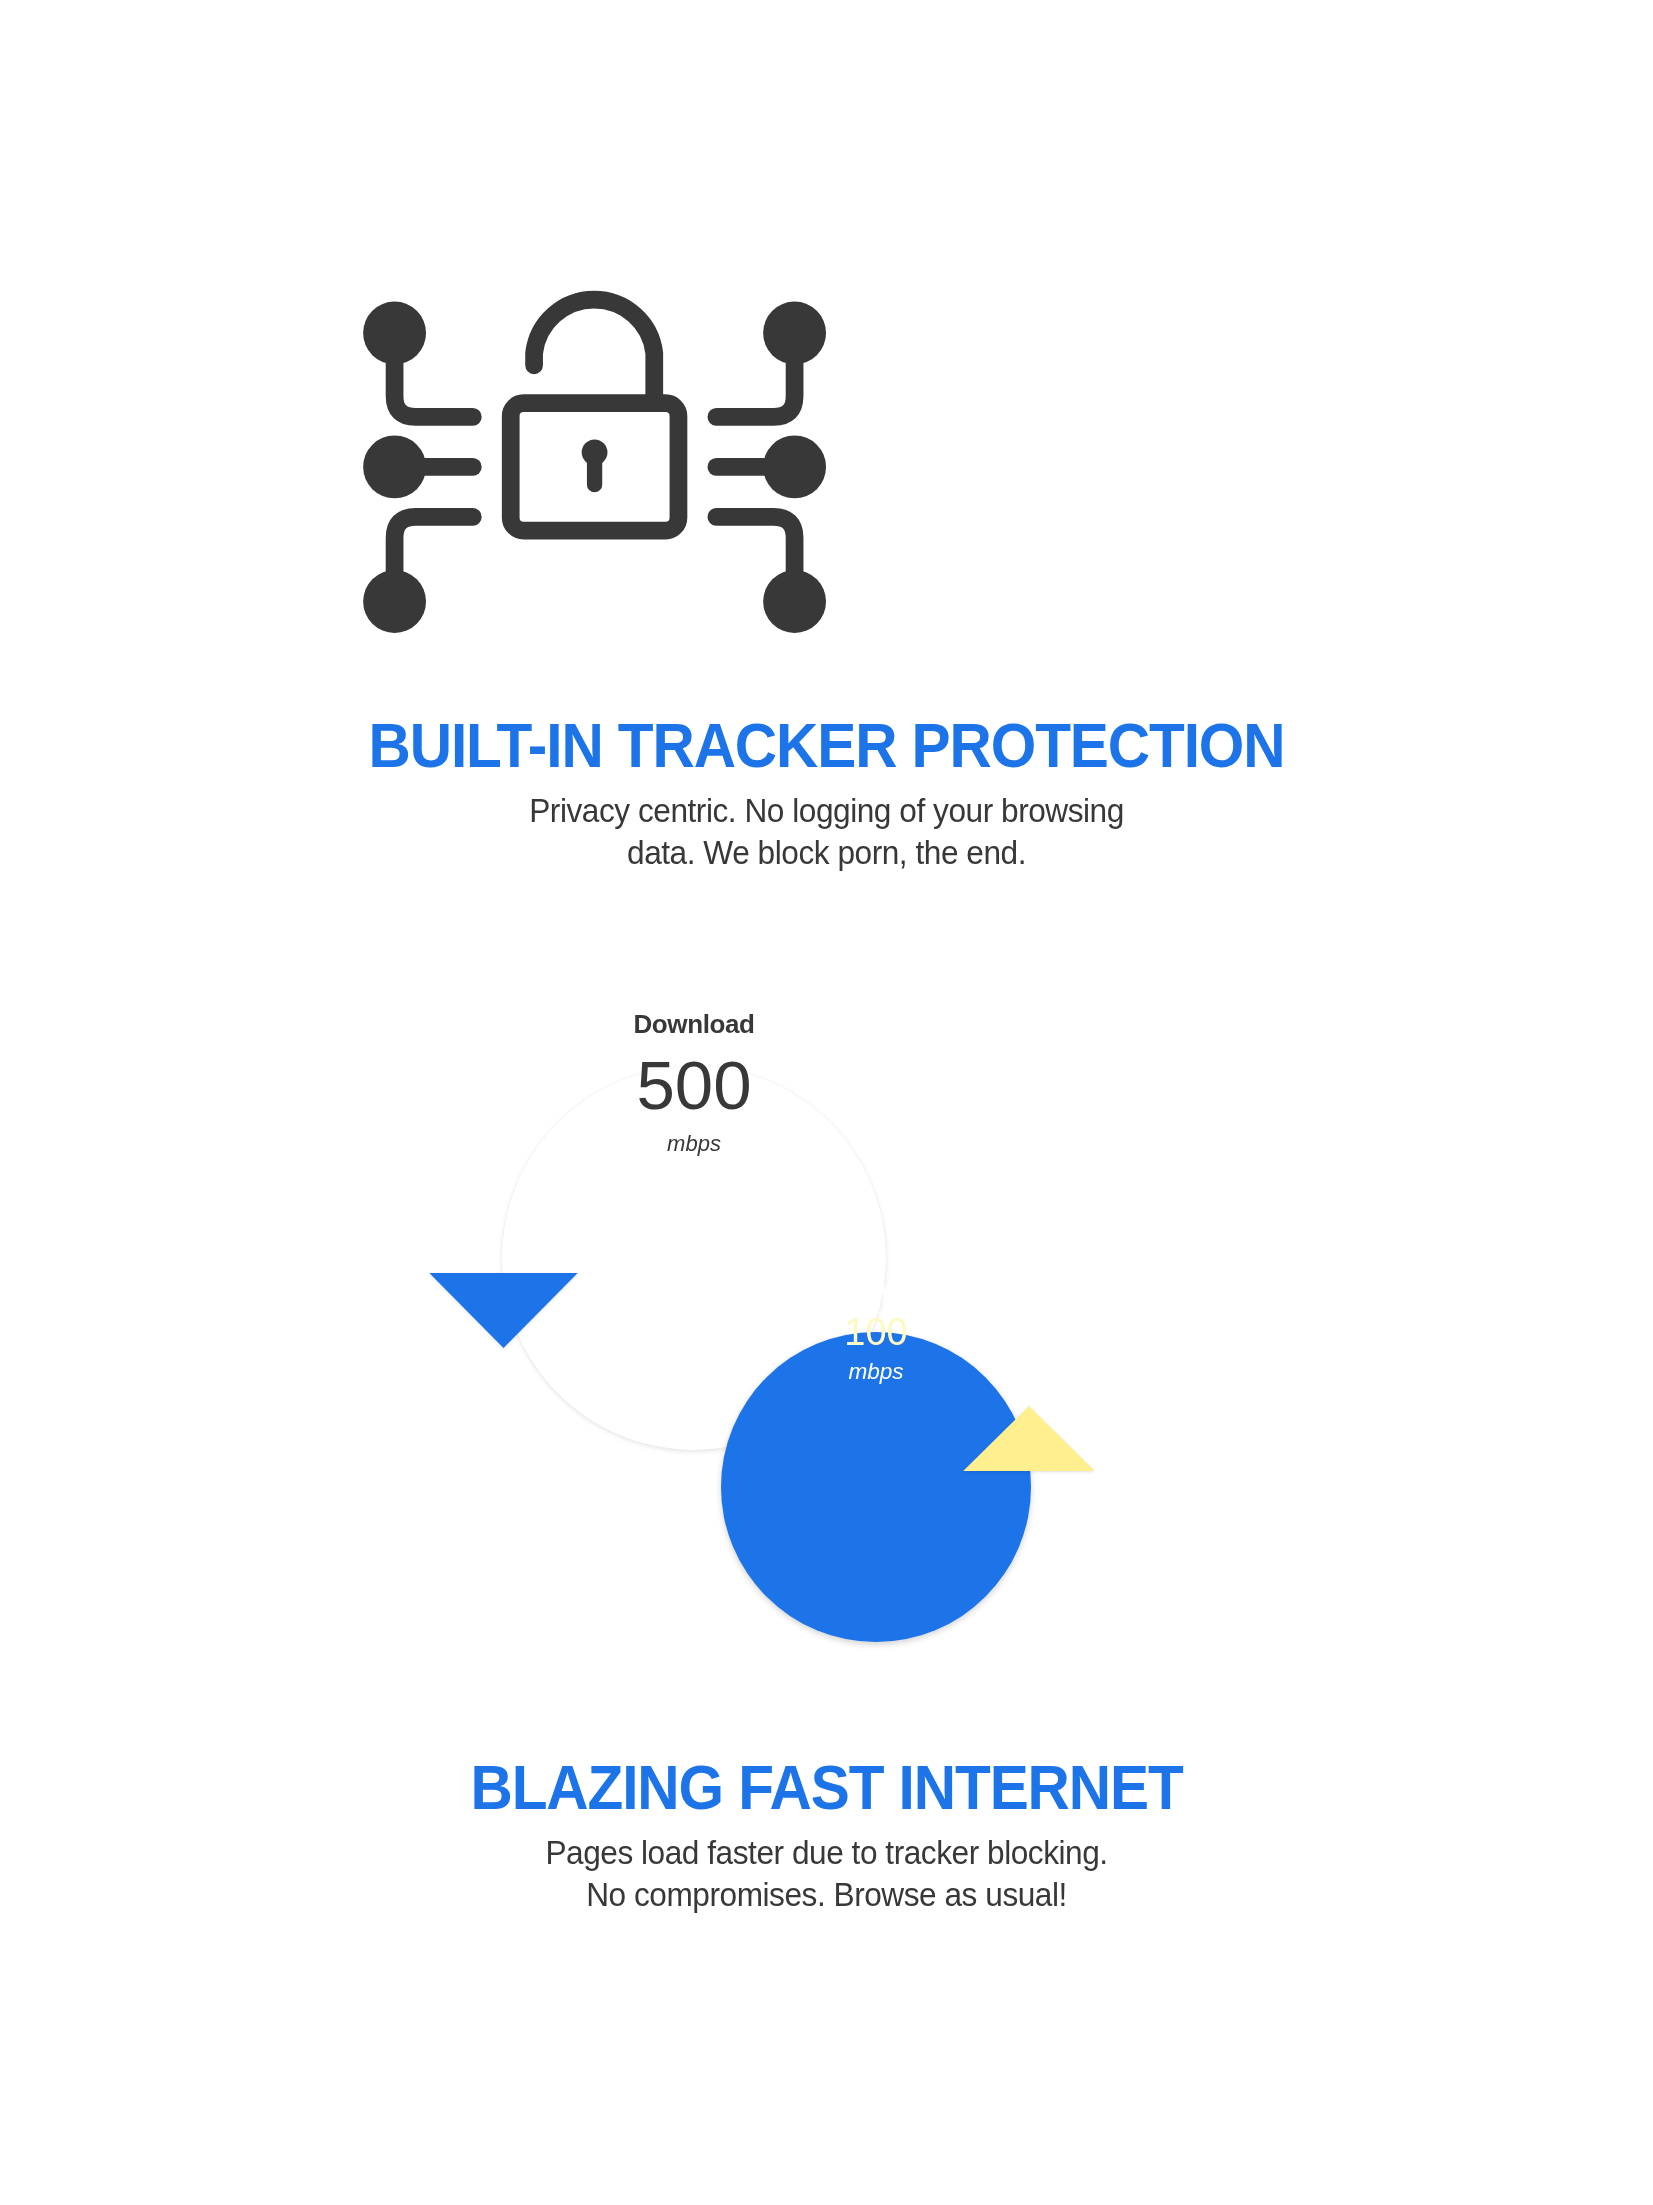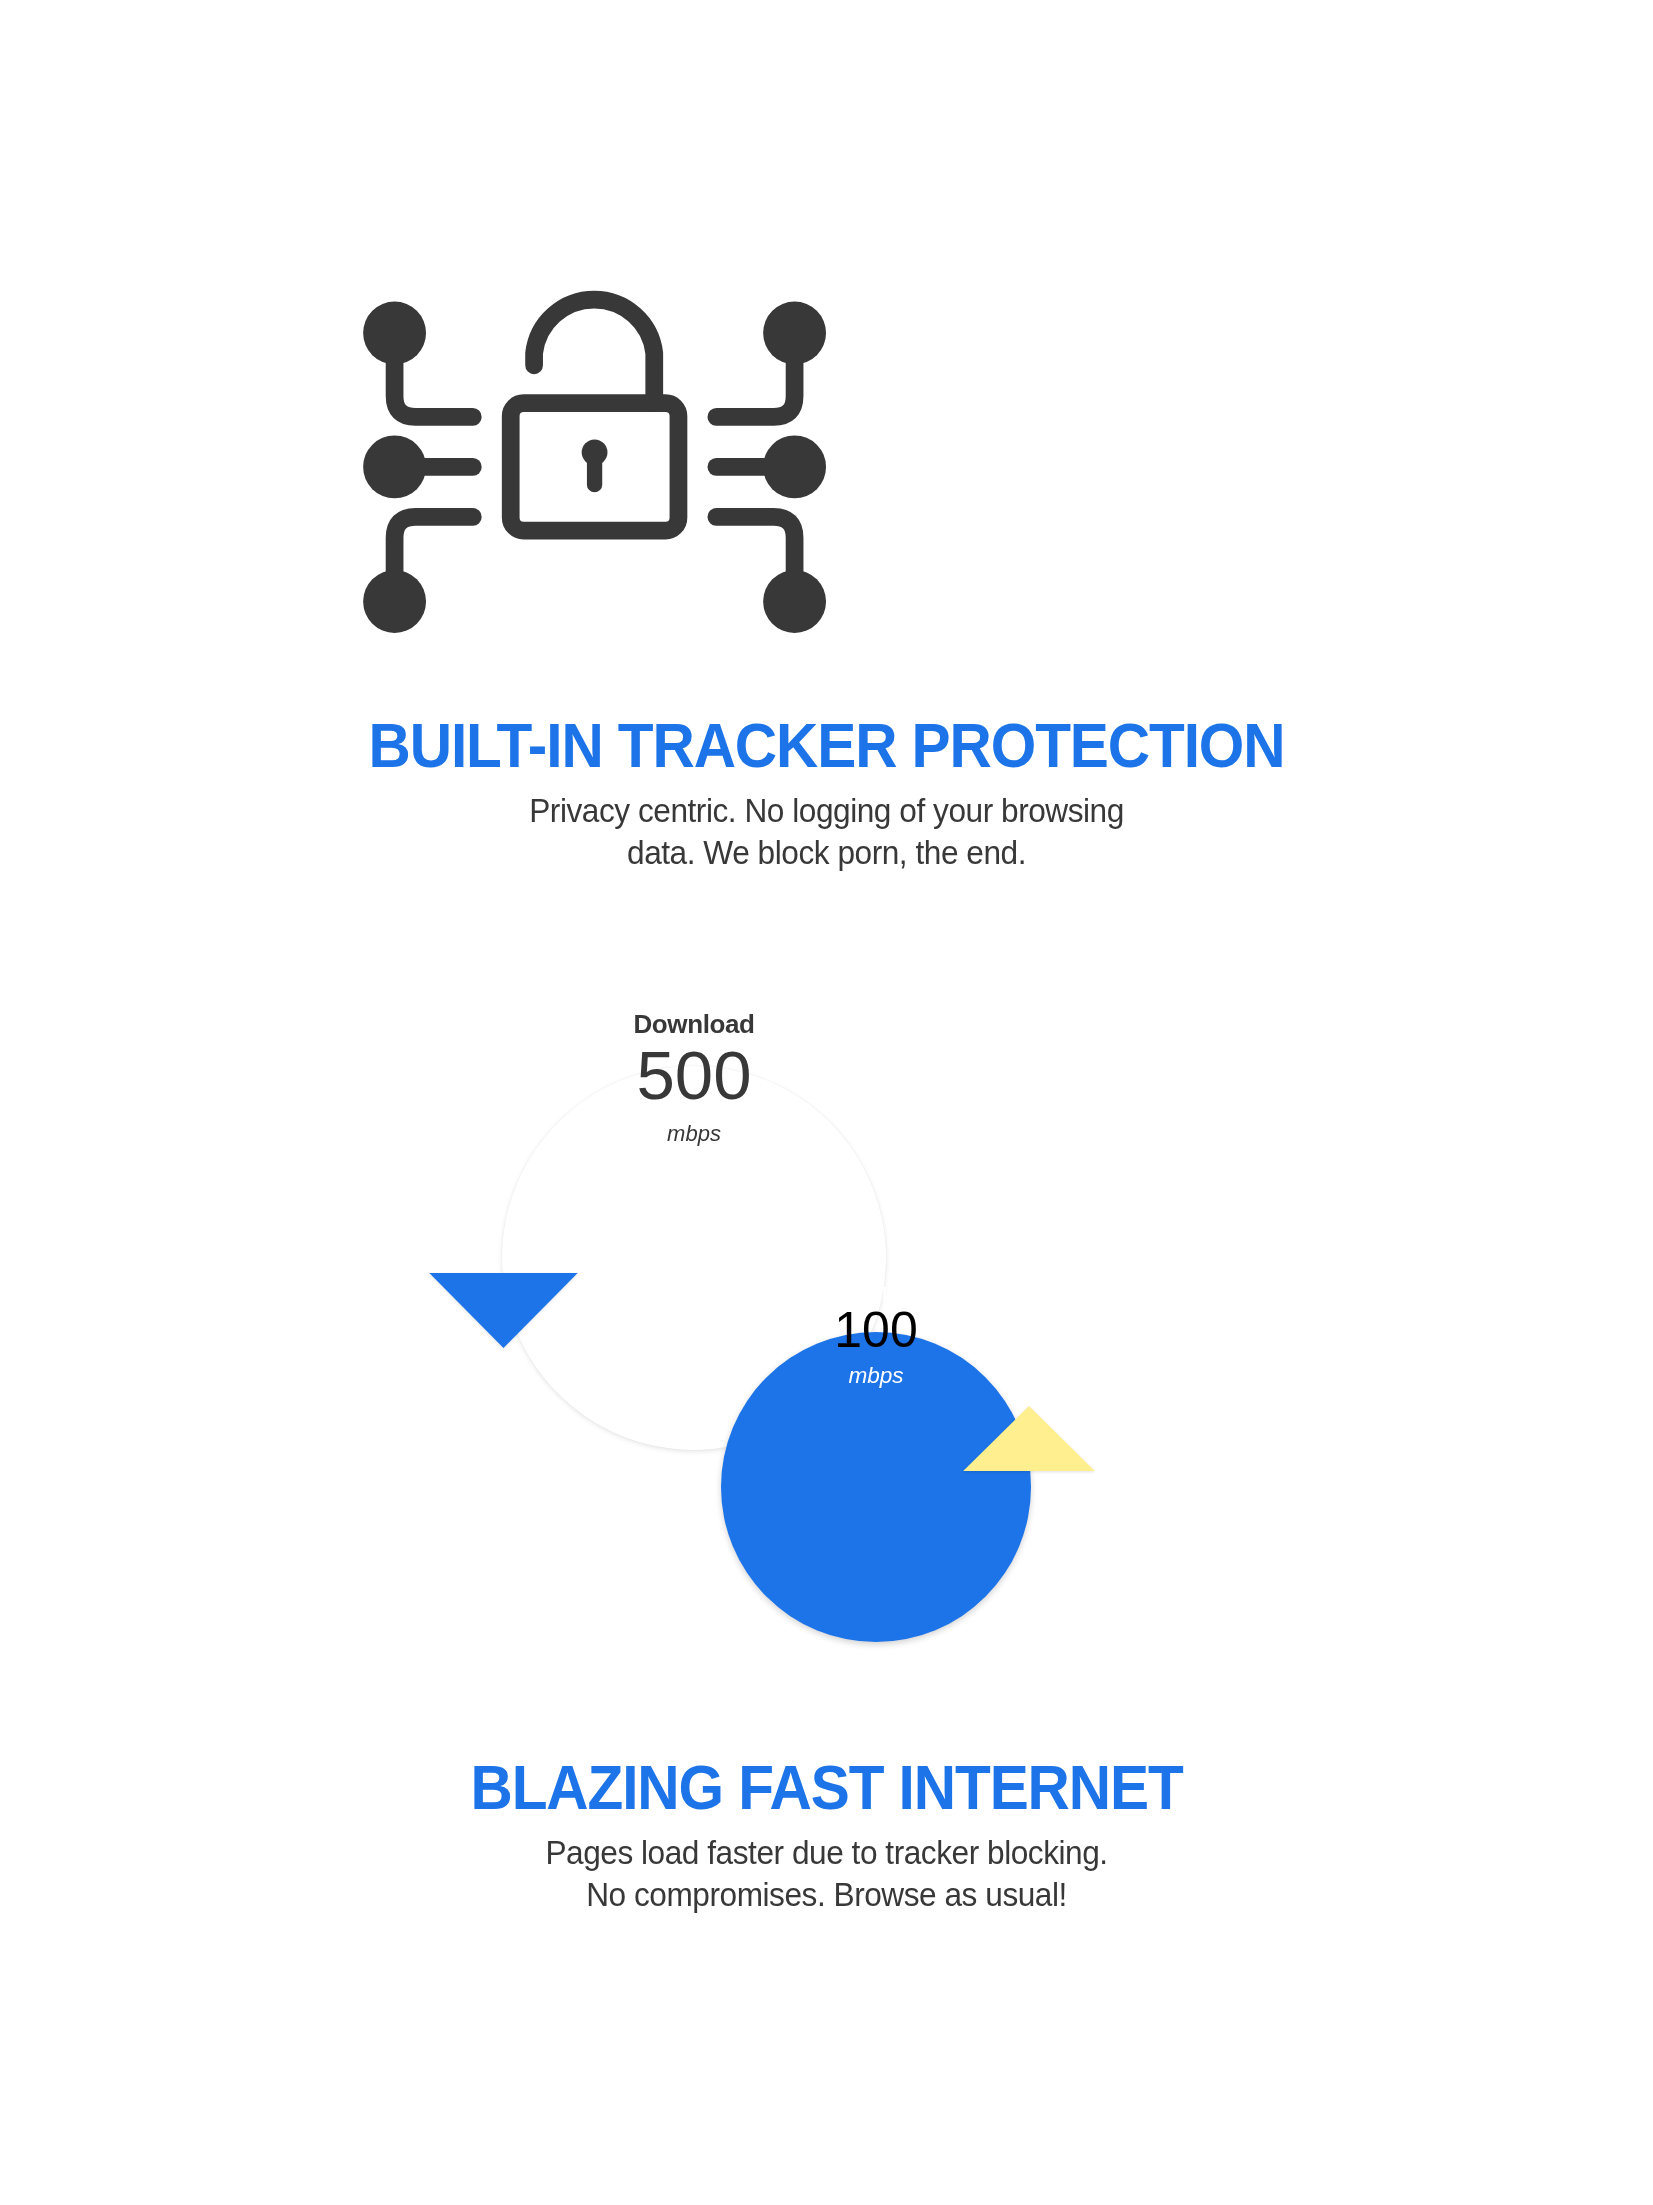--- a/index.html
+++ b/index.html
@@ -90,25 +90,25 @@
     }
     .speed-value {
       font-weight: 400;
       line-height: 1;
     }
     .speed-unit {
       font-weight: 400;
       font-style: italic;
     }
     #circle-before .speed-label { font-size: 26px; color: #383838; margin-top: -57px; }
-    #circle-before .speed-value { font-size: 69px; color: #383838; margin-top: 1px; }
+    #circle-before .speed-value { font-size: 69px; color: #383838; margin-top: 11px; }
     #circle-before .speed-unit  { font-size: 22px; color: #383838; margin-top: 11.3px; }
 
     #circle-after .speed-label { font-size: 18px; color: #ffffff; margin-top: -48px; }
-    #circle-after .speed-value { font-size: 50px; color: #000000; }
+    #circle-after .speed-value { font-size: 38px; color: #fef9c3; margin-top: 8px; }
     #circle-after .speed-unit  { font-size: 22.6px; color: #ffffff; margin-top: 8px; }
 
     .arrow-down {
       position: absolute;
       left: 429px;
       top: 1273px;
       width: 149px;
       height: 75px;
       z-index: 3;
       filter: drop-shadow(0 1.6px 1.6px rgba(0,0,0,0.12));

